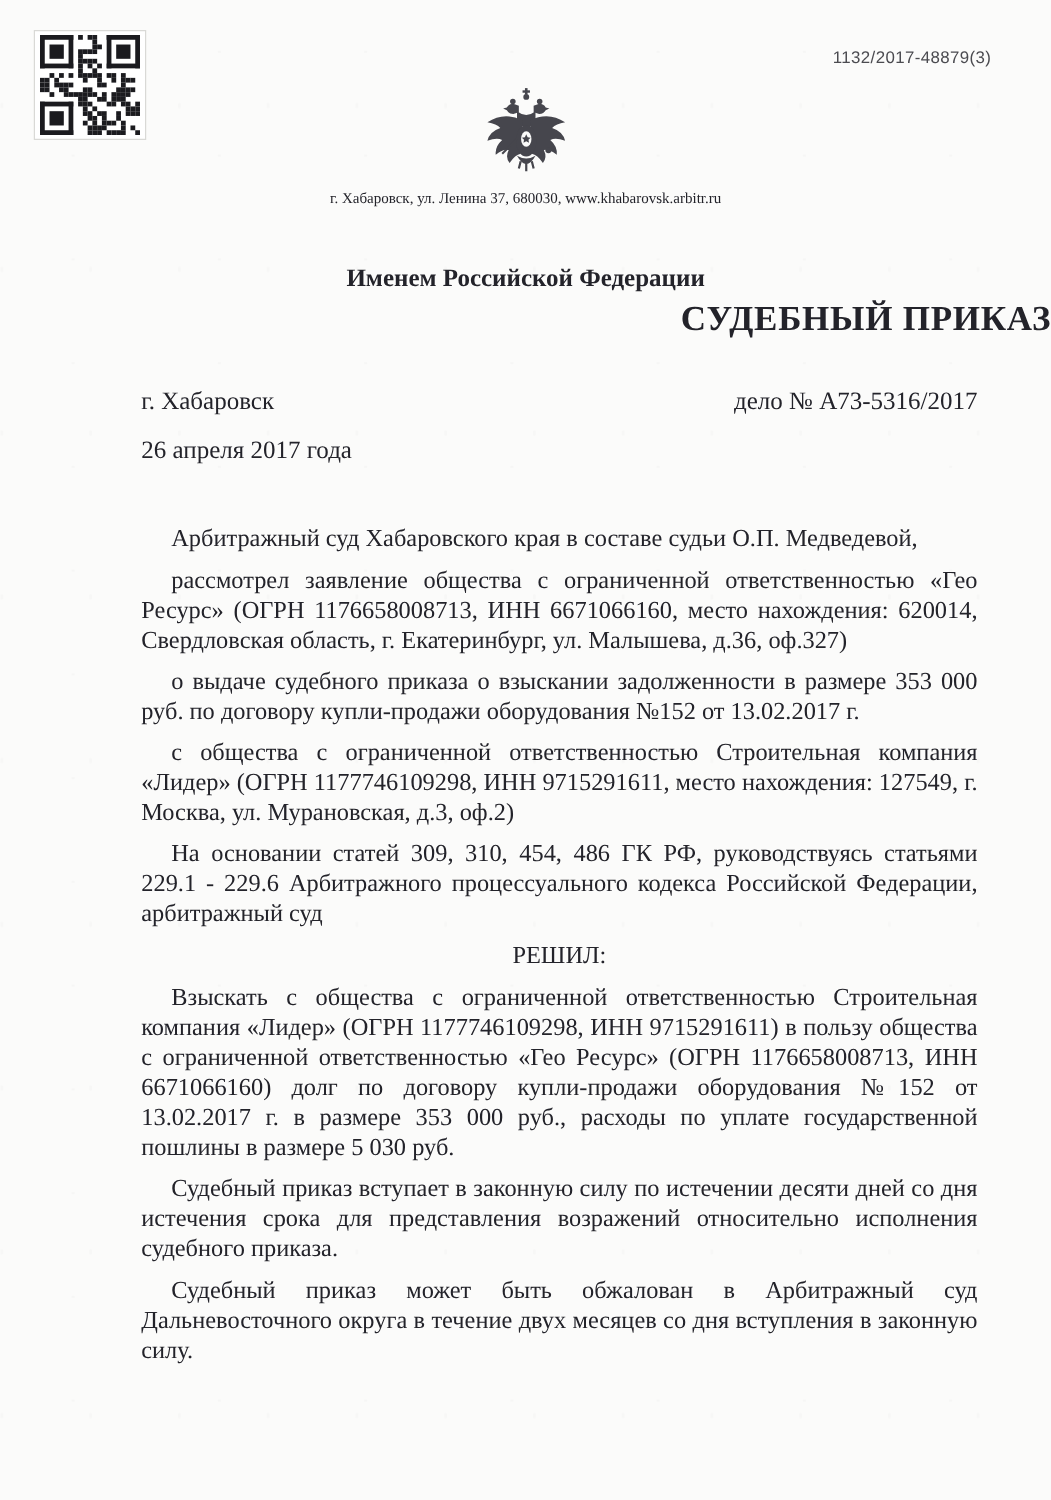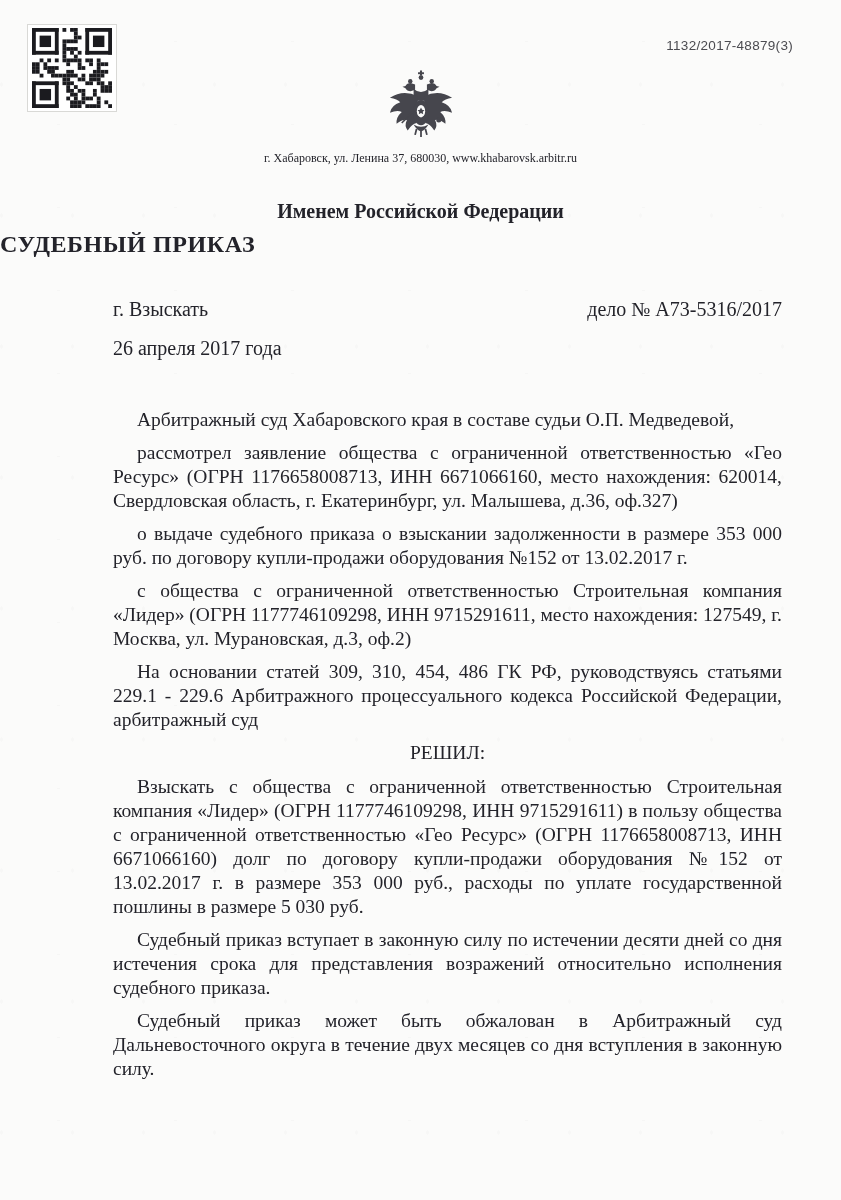--- a/index.html
+++ b/index.html
@@ -25,23 +25,23 @@
   .qr svg{width:100%;height:100%;display:block;}
   .ref{
     position:absolute;top:38px;right:48px;
     font-family:"Liberation Sans","DejaVu Sans",sans-serif;
     font-size:13.5px;color:#4b4b50;letter-spacing:.3px;
   }
   .emblem{width:74px;height:76px;margin:68px auto 2px;display:block;}
   .emblem svg{width:100%;height:100%;display:block;}
   .court-name{text-align:center;font-weight:bold;font-size:21px;margin:0;line-height:26px;}
   .court-addr{text-align:center;font-size:12px;margin:2px 0 0;line-height:25px;}
-  .name-block{margin-top:28px;}
+  .name-block{margin-top:40px;}
   .in-name{text-align:center;font-weight:bold;font-size:20px;margin:0;line-height:24px;}
-  .doc-title{text-align:left;font-weight:bold;font-size:24px;margin:9px 0 0;letter-spacing:.6px;line-height:24px;}
+  .doc-title{text-align:right;font-weight:bold;font-size:28px;margin:9px 0 0;letter-spacing:.6px;line-height:24px;}
   .content{margin:0 59px 0 113px;}
   .meta-row{display:flex;justify-content:space-between;margin-top:41px;font-size:20px;line-height:24px;}
   .date-row{margin-top:15px;font-size:20px;line-height:24px;}
   .body{margin-top:48px;}
   p.par{
     margin:0 0 9px;text-indent:24px;text-align:justify;
     font-size:19.5px;line-height:24px;
   }
   .reshil{
     text-align:center;font-size:19.5px;line-height:24px;margin:5px 0 10px;font-weight:normal;
@@ -225,21 +225,21 @@
   <div class="court-addr">г. Хабаровск, ул. Ленина 37, 680030, www.khabarovsk.arbitr.ru</div>
 
   <div class="name-block">
     <div class="in-name">Именем Российской Федерации</div>
     <div class="doc-title">СУДЕБНЫЙ ПРИКАЗ</div>
   </div>
 
   <div class="content">
 
     <div class="meta-row">
-      <span>г. Взыскать</span>
+      <span>г. Хабаровск</span>
       <span>дело № А73-5316/2017</span>
     </div>
     <div class="date-row">26 апреля 2017 года</div>
 
     <div class="body">
       <p class="par">Арбитражный суд Хабаровского края в составе судьи О.П. Медведевой,</p>
       <p class="par">рассмотрел заявление общества с ограниченной ответственностью «Гео Ресурс» (ОГРН 1176658008713, ИНН 6671066160, место нахождения: 620014, Свердловская область, г. Екатеринбург, ул. Малышева, д.36, оф.327)</p>
       <p class="par">о выдаче судебного приказа о взыскании задолженности в размере 353 000 руб. по договору купли-продажи оборудования №152 от 13.02.2017 г.</p>
       <p class="par">с общества с ограниченной ответственностью Строительная компания «Лидер» (ОГРН 1177746109298, ИНН 9715291611, место нахождения: 127549, г. Москва, ул. Мурановская, д.3, оф.2)</p>
       <p class="par">На основании статей 309, 310, 454, 486 ГК РФ, руководствуясь статьями 229.1 - 229.6 Арбитражного процессуального кодекса Российской Федерации, арбитражный суд</p>

